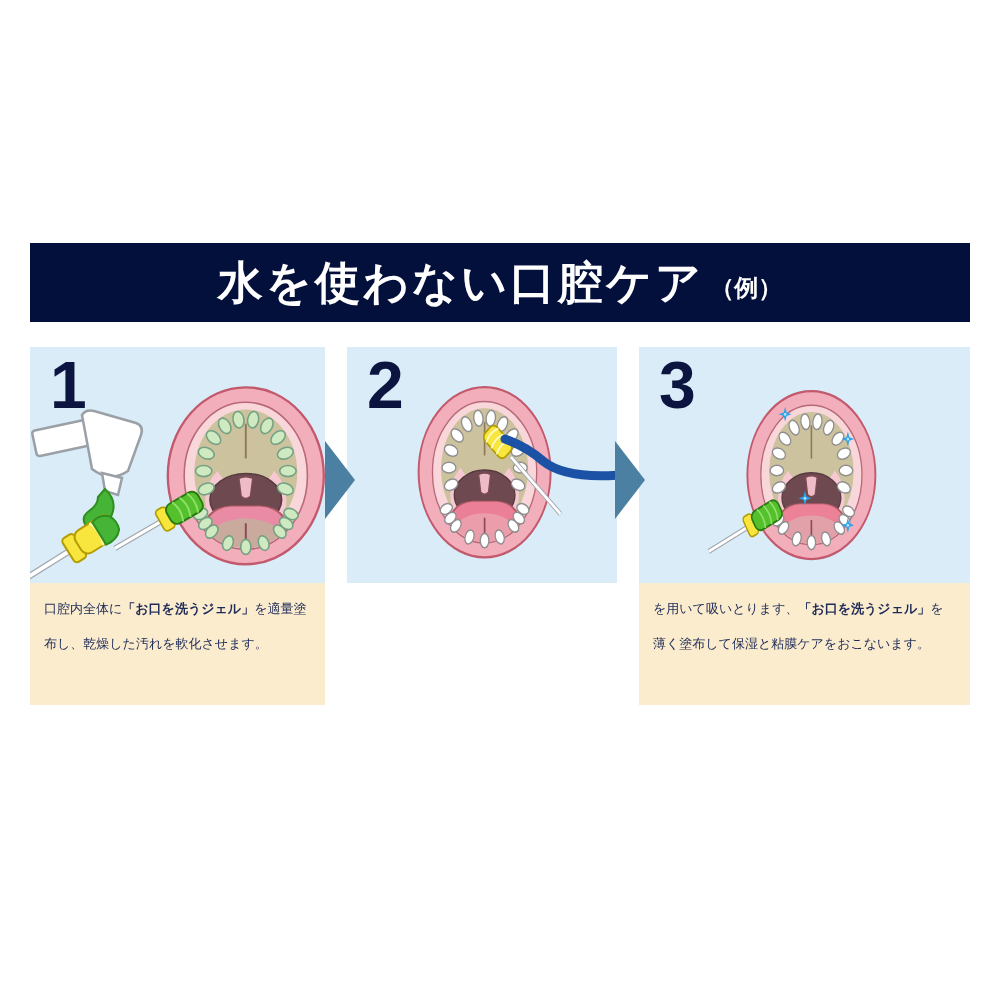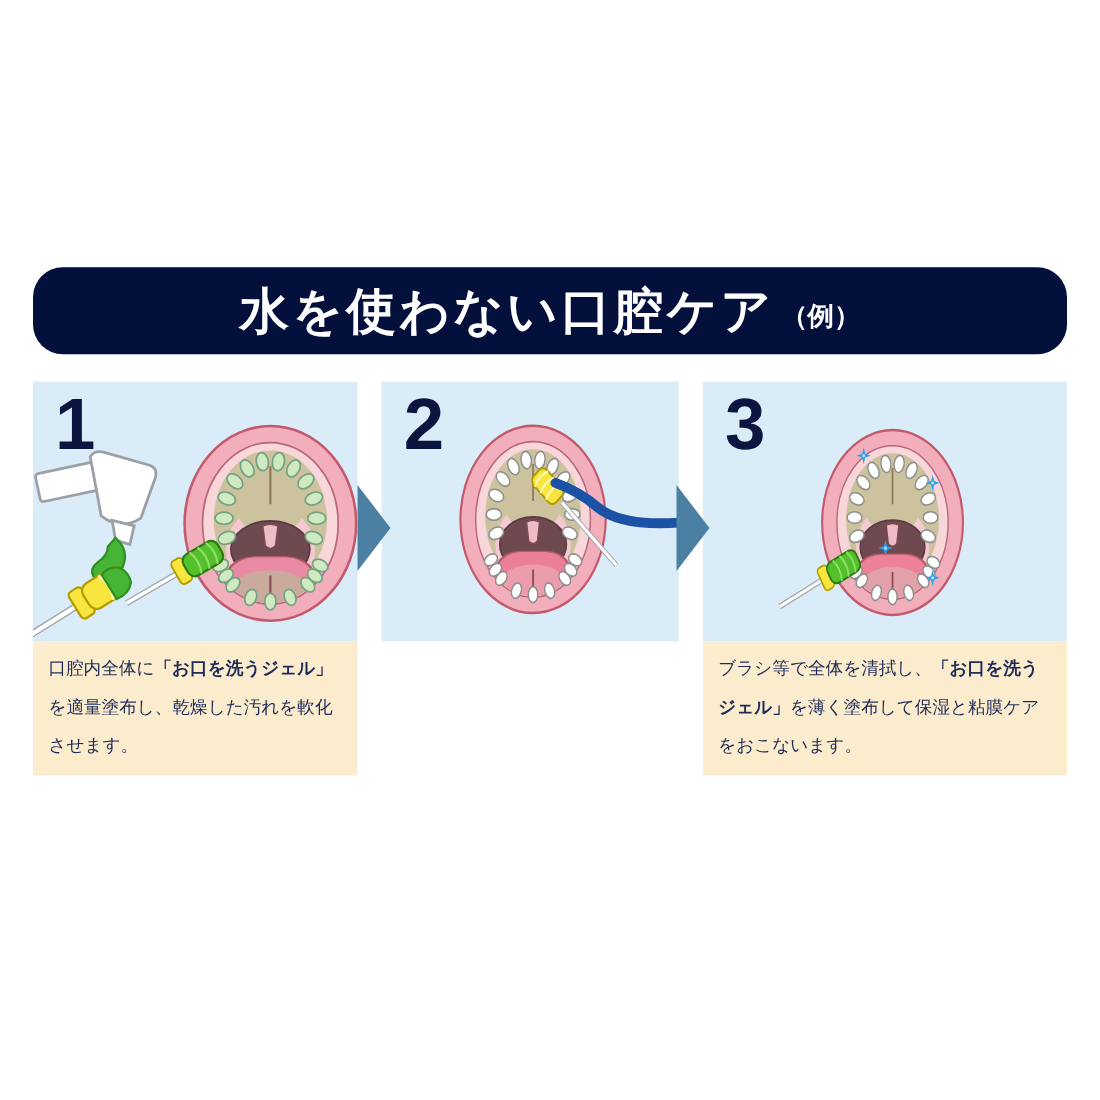--- a/index.html
+++ b/index.html
@@ -1,36 +1,36 @@
 <!DOCTYPE html>
 <html><head>
 <meta charset="utf-8">
 <style>
   * { margin:0; padding:0; box-sizing:border-box; }
   html,body { background:#ffffff; }
   body { font-family:"Liberation Sans","DejaVu Sans",sans-serif; }
   .canvas { position:relative; width:1000px; height:1000px; background:#ffffff; margin:0 auto; overflow:hidden; }
 
   .header { position:absolute; left:30px; top:243px; width:940px; height:79px;
-            background:#04103c; display:flex; align-items:center; justify-content:center;border-radius:27px; }
+            background:#04103c; display:flex; align-items:center; justify-content:center; }
   .header .title { color:#ffffff; font-size:45px; font-weight:900; letter-spacing:3px; line-height:1; }
   .header .note  { color:#ffffff; font-size:24px; font-weight:700; margin-left:6px; margin-top:10px; line-height:1; }
 
   .col { position:absolute; top:347px; }
   .col1 { left:30px;  width:295px; }
   .col2 { left:347px; width:270px; }
   .col3 { left:639px; width:331px; }
 
   .illus { position:relative; width:100%; height:236px; background:#d9ecf8; }
   .illus svg { position:absolute; left:0; top:0; z-index:1; }
   .num { position:absolute; left:20px; top:2px; z-index:2; font-size:66px; font-weight:900;
          color:#0c1540; line-height:1.1; }
 
   .textbox { width:100%; height:122px; background:#fcecce; padding:8px 14px 6px 14px;
-             font-size:16px; line-height:35px; color:#1e2b58; font-weight:500;
+             font-size:13px; line-height:35px; color:#1e2b58; font-weight:500;
              letter-spacing:0; text-align:left; overflow:hidden; }
   .textbox .b { font-weight:900; }
 
   .arrow { position:absolute; width:0; height:0; z-index:3;
            border-top:39px solid transparent; border-bottom:39px solid transparent;
            border-left:30px solid #4b80a2; }
   .arrow1 { left:325px; top:441px; }
   .arrow2 { left:615px; top:441px; }
 </style>
 </head>
@@ -233,19 +233,19 @@
     <line x1="28" y1="0" x2="98" y2="0" stroke="#a0a6ac" stroke-width="7"></line>
     <line x1="28" y1="0" x2="98" y2="0" stroke="#ffffff" stroke-width="4"></line>
     <rect x="16" y="-15" width="15" height="30" rx="5" fill="#f8e53e" stroke="#b39c00" stroke-width="2.2"></rect>
     <rect x="-28" y="-14" width="46" height="28" rx="9" fill="#53c02c" stroke="#2b7a10" stroke-width="2.5"></rect>
     <path d="M-17,-14 q-6,14 0,28 M-6,-14 q-6,14 0,28 M5,-14 q-6,14 0,28" stroke="#8fdf6a" stroke-width="2.5" fill="none"></path>
   </g>
           </g>
         </svg>
       <div class="num">3</div>
     </div>
-    <div class="textbox"><span>ブラシ等で全体を清拭し、</span><span class="b">「お口を洗うジェル」</span><span>を薄く塗布して保湿と粘膜ケアをおこないます。</span></div>
+    <div class="textbox"><span>を用いて吸いとります、</span><span class="b">「お口を洗うジェル」</span><span>を薄く塗布して保湿と粘膜ケアをおこないます。</span></div>
   </section>
 
   <div class="arrow arrow1"></div>
   <div class="arrow arrow2"></div>
 
 </div>
 
 </body></html>

